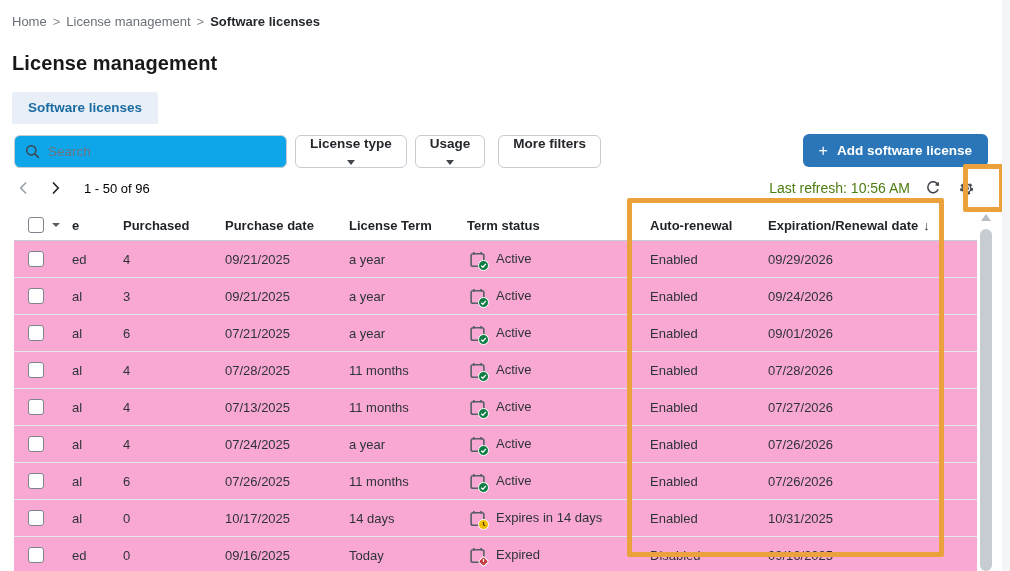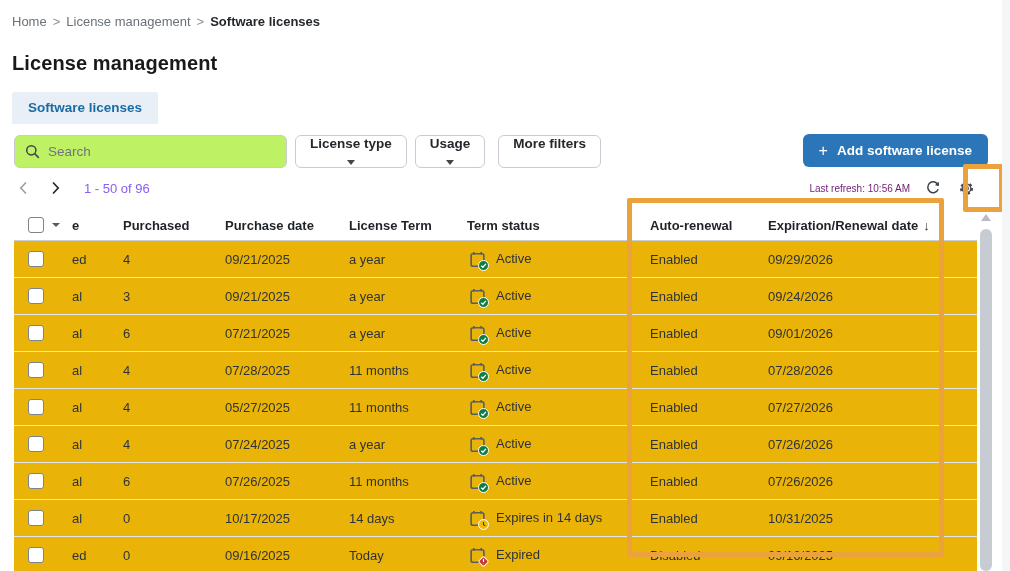--- a/index.html
+++ b/index.html
@@ -14,44 +14,44 @@
 
   
   .page-title { position:absolute; top:52px; left:12px; font-size:20px; font-weight:700; color:#17191b; letter-spacing:.1px; }
 
   
   .tab-row { position:absolute; top:92px; left:12px; display:flex; }
   .tab { background:#e8eff6; color:#1b6ca3; font-size:13.5px; font-weight:600; padding:8px 16px 9px; border-radius:3px 3px 0 0; cursor:pointer; }
 
   
   .toolbar { position:absolute; top:134px; left:14px; right:14px; height:34px; display:flex; align-items:center; }
-  .search-box { width:273px; height:33px; border:1px solid #c7ccd2; border-radius:6px; display:flex; align-items:center; padding:0 10px; gap:8px; background:#bef264; }
+  .search-box { width:273px; height:33px; border:1px solid #c7ccd2; border-radius:6px; display:flex; align-items:center; padding:0 10px; gap:8px; background:#0ea5e9; }
   .search-box svg { flex:0 0 auto; }
   .search-box input { border:none; outline:none; font-size:13.5px; font-family:"Liberation Sans", sans-serif; color:#272b30; width:100%; background:transparent; }
   .search-box input::placeholder { color:#6f757c; }
   .filter-btn { height:33px; margin-left:8px; border:1px solid #c7ccd2; border-radius:6px; background:#fff; display:flex; align-items:center; gap:9px; padding:0 14px; font-size:13.5px; font-weight:600; color:#24282c; cursor:pointer;flex-direction:column; }
   .filter-btn.morefilters { margin-left:13px; }
   .caret-down { width:0; height:0; border-left:4.5px solid transparent; border-right:4.5px solid transparent; border-top:5px solid #41464c; }
   .add-btn { position:absolute; right:0; top:0; height:33px; background:#2a76b9; border:none; border-radius:6px; color:#fff; font-size:13.5px; font-weight:700; font-family:"Liberation Sans", sans-serif; display:flex; align-items:center; gap:9px; padding:0 16px; cursor:pointer; }
   .add-btn .plus { font-size:16px; font-weight:400; line-height:1; }
 
   
   .meta-row { position:absolute; top:174px; left:14px; right:25px; height:28px; display:flex; align-items:center; }
   .pager { display:flex; align-items:center; gap:14px; }
   .pager .chev { width:18px; height:18px; display:flex; align-items:center; justify-content:center; cursor:pointer; }
-  .pager-count { font-size:13px; color:#8b5cf6; margin-left:6px; }
+  .pager-count { font-size:13px; color:#000000; margin-left:6px; }
   .meta-right { margin-left:auto; display:flex; align-items:center; gap:13px; }
-  .last-refresh { font-size:10px; color:#701a75; }
+  .last-refresh { font-size:14px; color:#4d7c0f; }
   .icon-btn { background:none; border:none; padding:2px; cursor:pointer; display:flex; align-items:center; }
 
   
   .table { position:absolute; top:210px; left:14px; right:25px; }
   .grid-row { display:grid; grid-template-columns:58px 51px 102px 124px 118px 183px 118px 1fr; align-items:center; }
   .thead { height:31px; border-bottom:1px solid #c9ced4; font-size:13px; font-weight:700; color:#1f2327; }
-  .tr { height:37px; border-bottom:1px solid #e3e6e9; font-size:13px; color:#2e3338; background:#eab308; }
+  .tr { height:37px; border-bottom:1px solid #e3e6e9; font-size:13px; color:#2e3338; background:#f9a8d4; }
   .cell-check { display:flex; align-items:center; gap:8px; padding-left:14px; }
   .checkbox { width:16px; height:16px; border:1.5px solid #7d848c; border-radius:3px; background:#fff; cursor:pointer; flex:0 0 auto; }
   .hdr-caret { width:0; height:0; border-left:4px solid transparent; border-right:4px solid transparent; border-top:4.5px solid #565c63; cursor:pointer; }
   .sort-arrow { font-size:13px; color:#1f2327; margin-left:5px; font-weight:400; }
   .status-cell { display:flex; gap:10px; padding-left:2px; }
   .status-icon { position:relative; width:17px; height:17px; flex:0 0 auto; }
   .status-icon .badge { position:absolute; right:-3px; bottom:-3px; display:none; }
   .kind-active  .badge-active  { display:block; }
   .kind-warning .badge-warning { display:block; }
   .kind-expired .badge-expired { display:block; }
@@ -266,21 +266,21 @@
       <div>Enabled</div>
       <div>07/28/2026</div>
     </div>
 
     <div class="grid-row tr row kind-active">
       <div class="cell-check">
         <span class="checkbox"></span>
       </div>
       <div>al</div>
       <div>4</div>
-      <div>05/27/2025</div>
+      <div>07/13/2025</div>
       <div>11 months</div>
       <div class="status-cell">
         <span class="status-icon">
           <svg width="17" height="17" viewBox="0 0 16 16">
             <path d="M4.6 0.9 v2.4 M11.4 0.9 v2.4" stroke="#565e66" stroke-width="1.5" fill="none"></path>
             <rect x="2" y="2.6" width="12" height="11.8" rx="1.8" fill="none" stroke="#565e66" stroke-width="1.5"></rect>
           </svg>
           <svg class="badge badge-active" width="11" height="11" viewBox="0 0 11 11">
                 <circle cx="5.5" cy="5.5" r="5" fill="#0e7c43" stroke="#fff" stroke-width="1"></circle>
                 <path d="M3.2 5.7 L4.9 7.3 L7.9 3.9" stroke="#fff" stroke-width="1.3" fill="none"></path>

